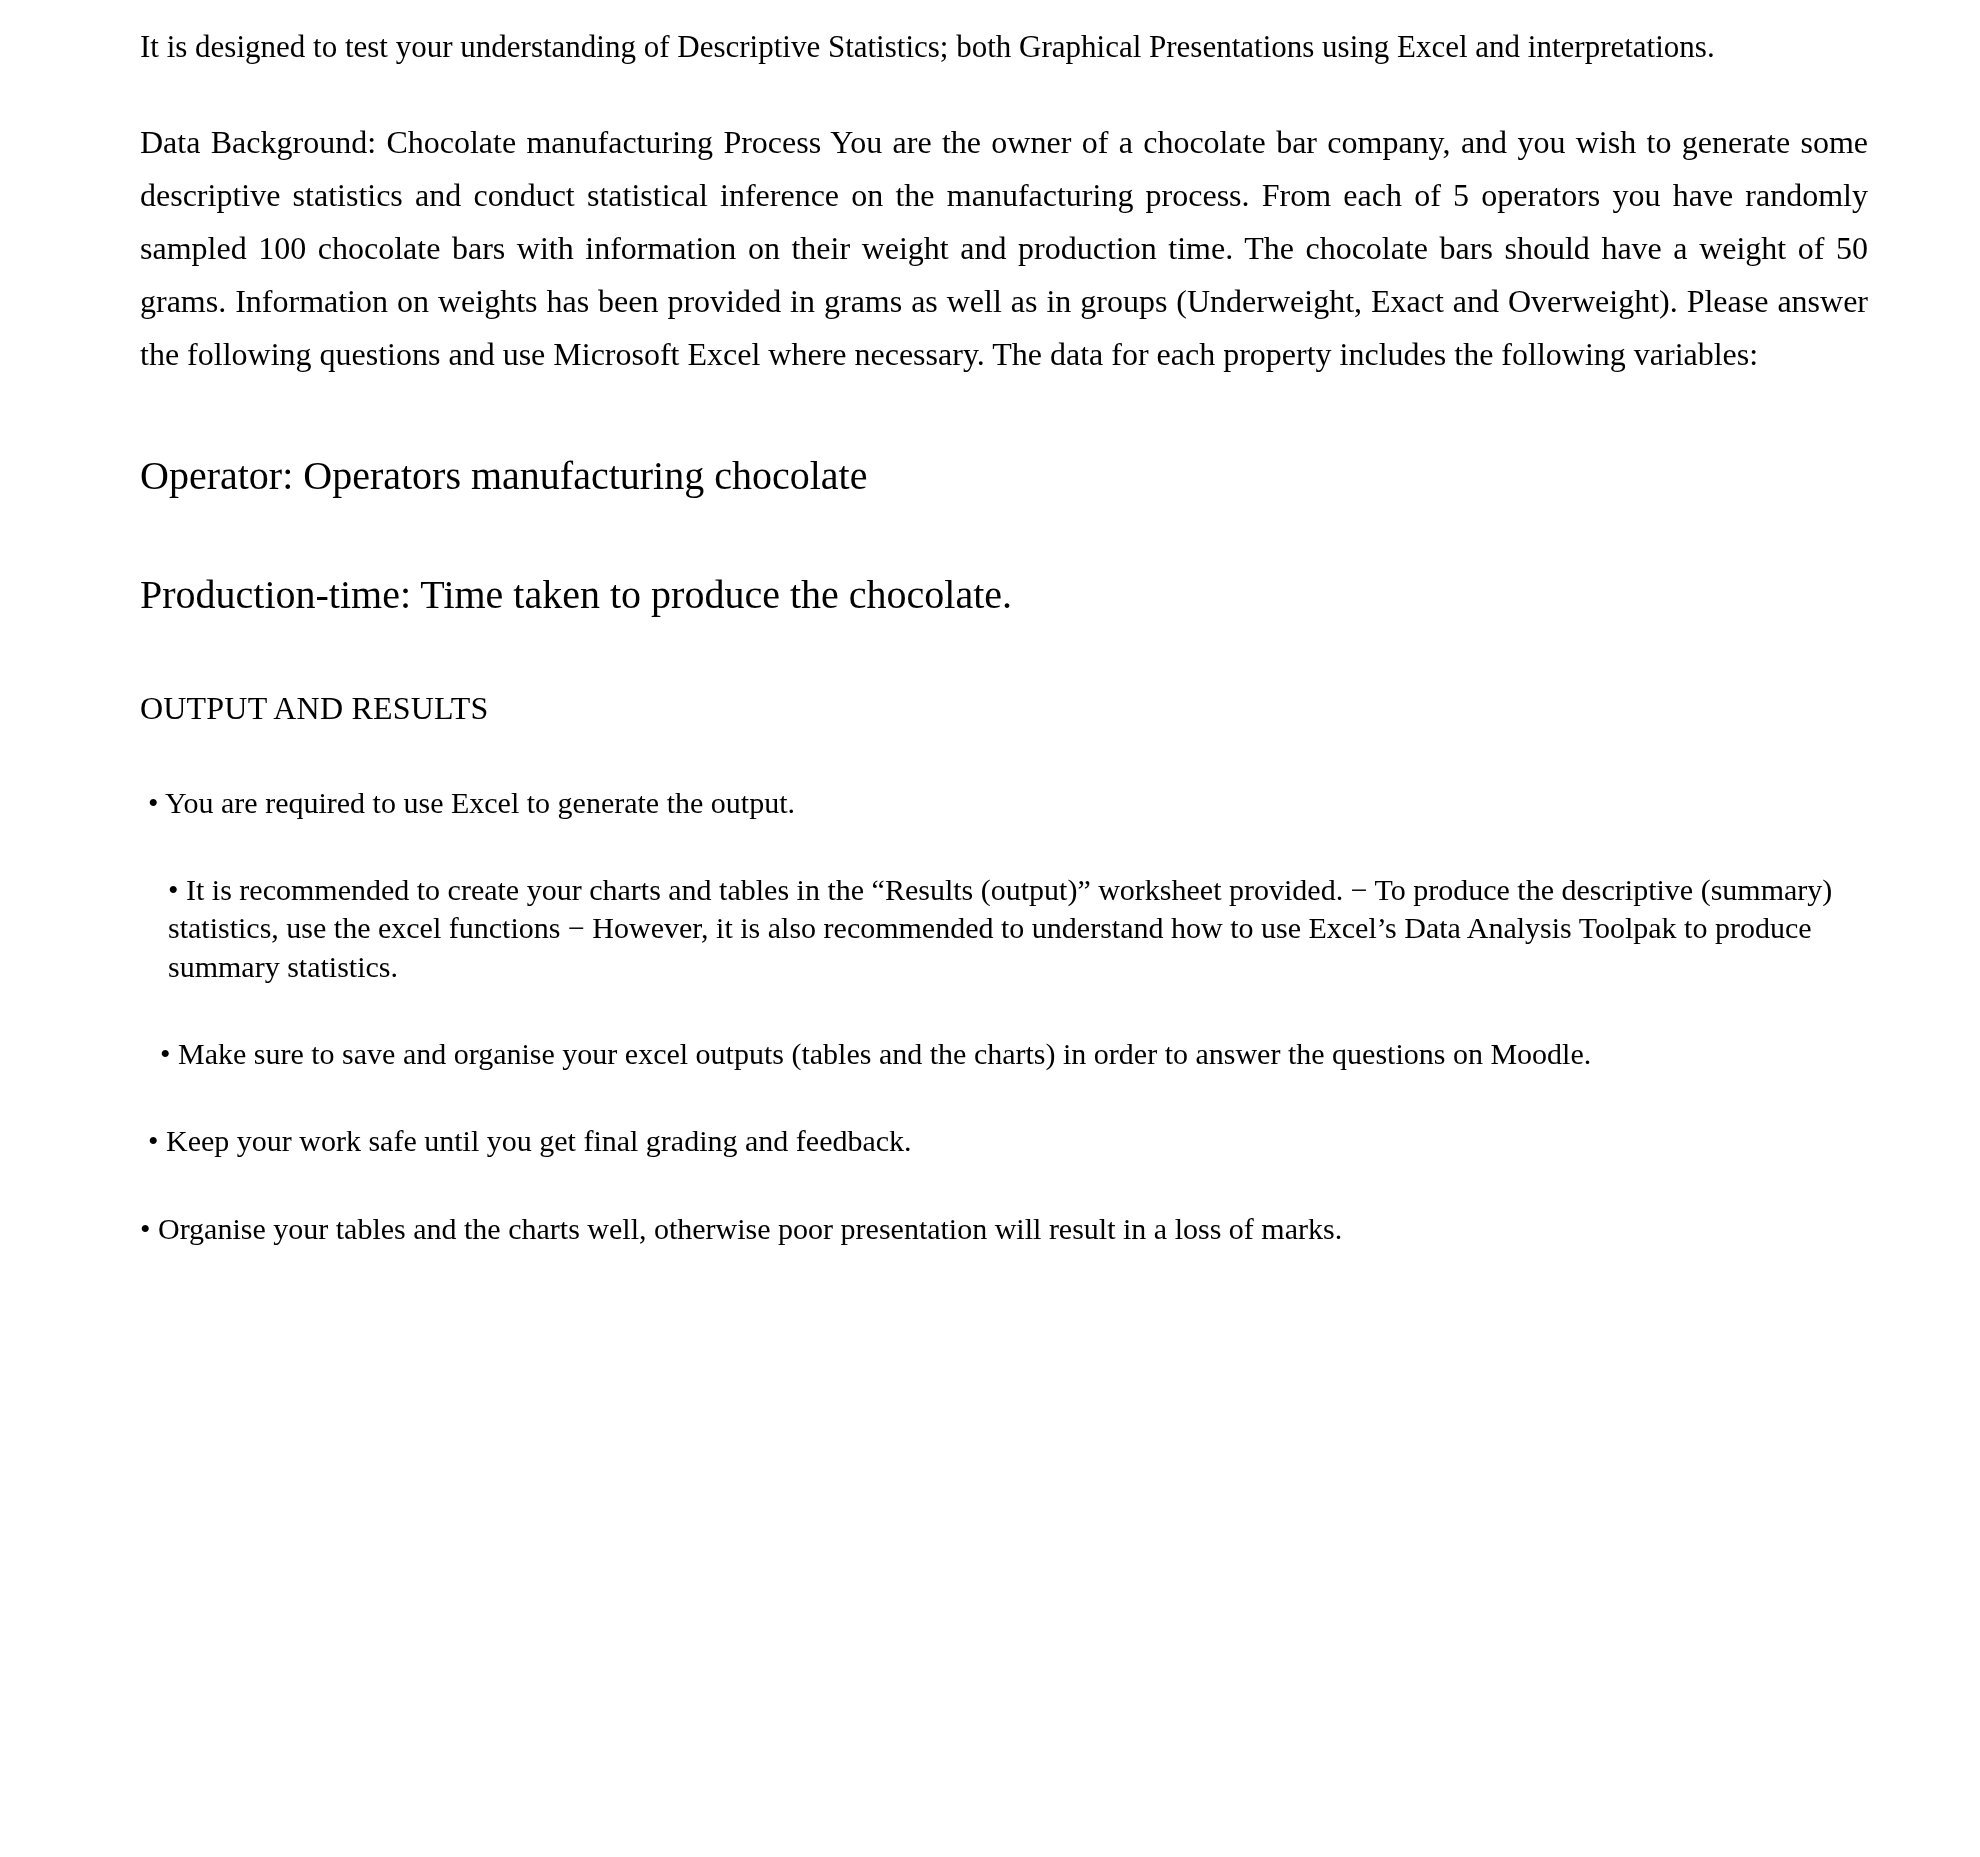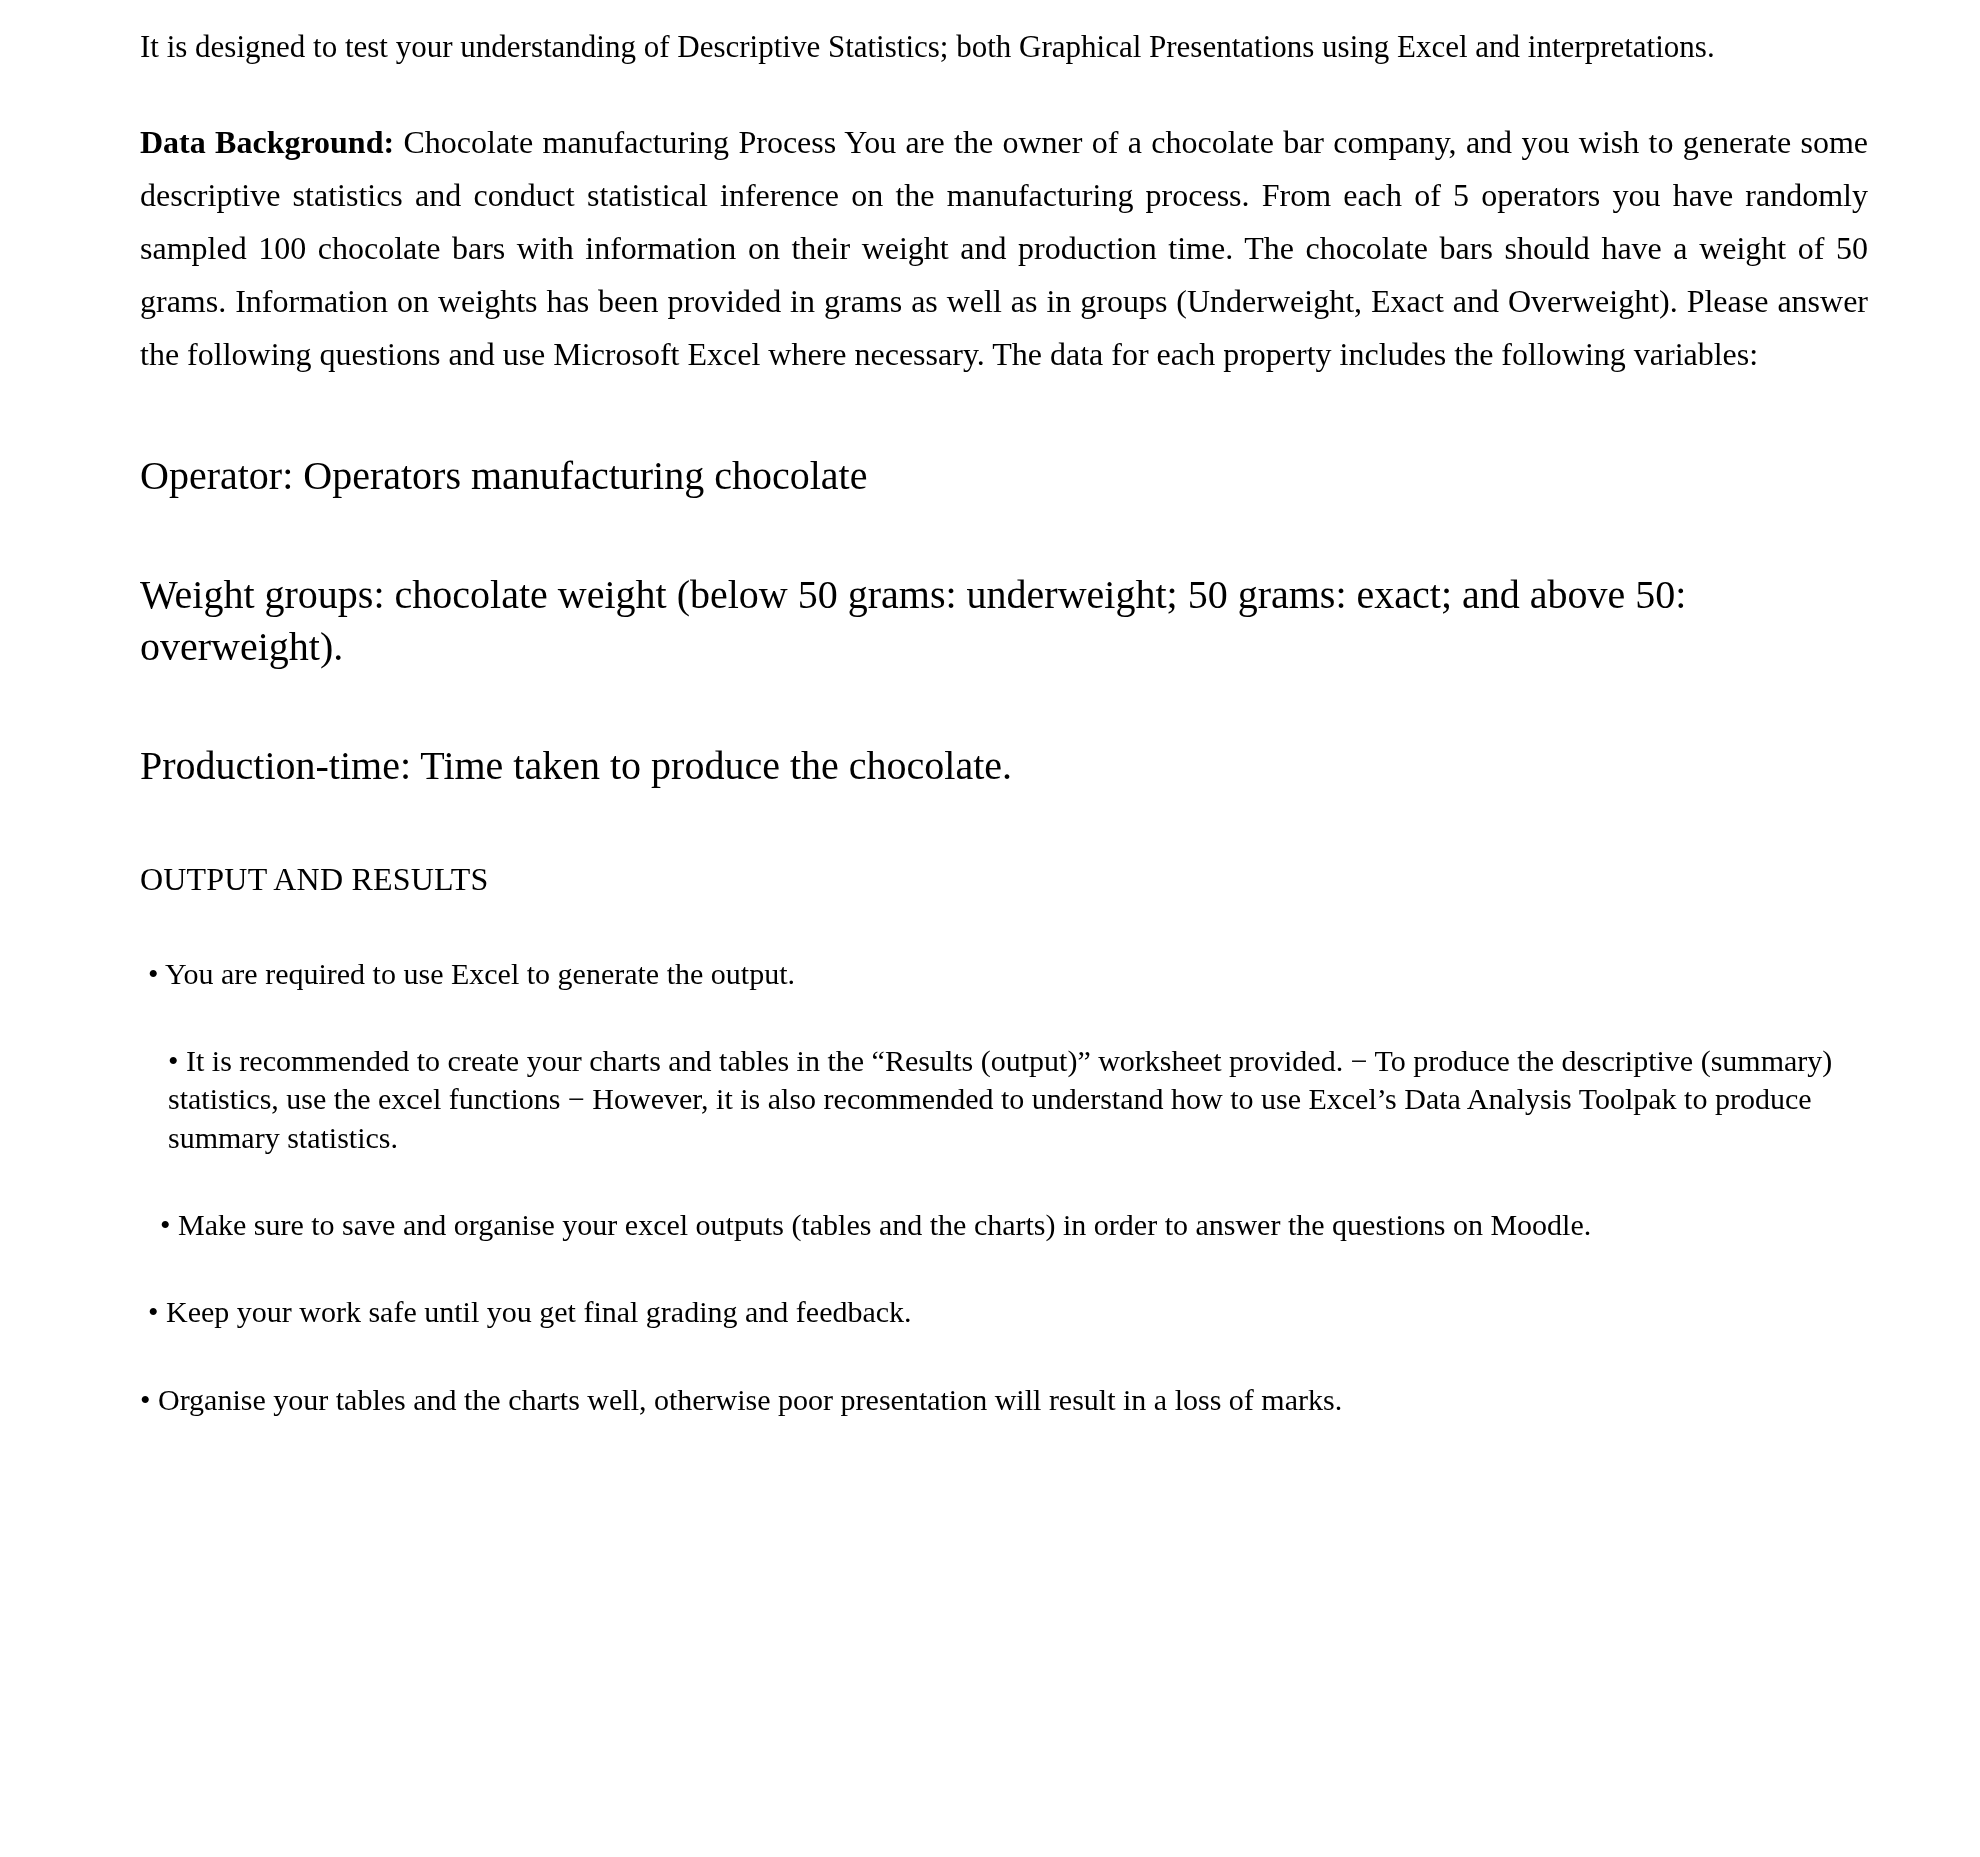--- a/index.html
+++ b/index.html
@@ -33,21 +33,21 @@
   }
   .background {
     font-size: 32px;
     line-height: 1.66;
     text-align: justify;
     text-justify: inter-word;
     max-width: 1728px;
     margin-bottom: 69px;
   }
   .background b {
-    font-weight: bold;
+    font-weight: normal;
   }
   .var-line {
     font-size: 40px;
     line-height: 1.3;
     margin-bottom: 67px;
   }
   .section-title {
     font-size: 32px;
     line-height: 1.3;
     margin-bottom: 53px;
@@ -70,21 +70,20 @@
 </head>
 <body>
 
 <div class="page">
 
   <p class="intro"><span>It is designed to test your understanding of Descriptive Statistics; both Graphical Presentations using </span><span class="italic">Excel</span><span> and interpretations.</span></p>
 
   <p class="background"><b>Data Background:</b><span> Chocolate manufacturing Process You are the owner of a chocolate bar company, and you wish to generate some descriptive statistics and conduct statistical inference on the manufacturing process. From each of 5 operators you have randomly sampled 100 chocolate bars with information on their weight and production time. The chocolate bars should have a weight of 50 grams. Information on weights has been provided in grams as well as in groups (Underweight, Exact and Overweight). Please answer the following questions and use Microsoft Excel where necessary. The data for each property includes the following variables:</span></p>
 
   <p class="var-line">Operator: Operators manufacturing chocolate</p>
-  <p class="var-line">Weight groups: chocolate weight (below 50 grams: underweight; 50 grams: exact; and above 50: overweight).</p>
   <p class="var-line">Production-time: Time taken to produce the chocolate.</p>
 
   <p class="section-title">OUTPUT AND RESULTS</p>
 
   <p class="bullet indent">• You are required to use Excel to generate the output.</p>
   <p class="bullet indent tight">• It is recommended to create your charts and tables in the “Results (output)” worksheet provided. − To produce the descriptive (summary) statistics, use the excel functions − However, it is also recommended to understand how to use Excel’s Data Analysis Toolpak to produce summary statistics.</p>
   <p class="bullet tight">• Make sure to save and organise your excel outputs (tables and the charts) in order to answer the questions on Moodle.</p>
   <p class="bullet indent">• Keep your work safe until you get final grading and feedback.</p>
   <p class="bullet">• Organise your tables and the charts well, otherwise poor presentation will result in a loss of marks.</p>
 

